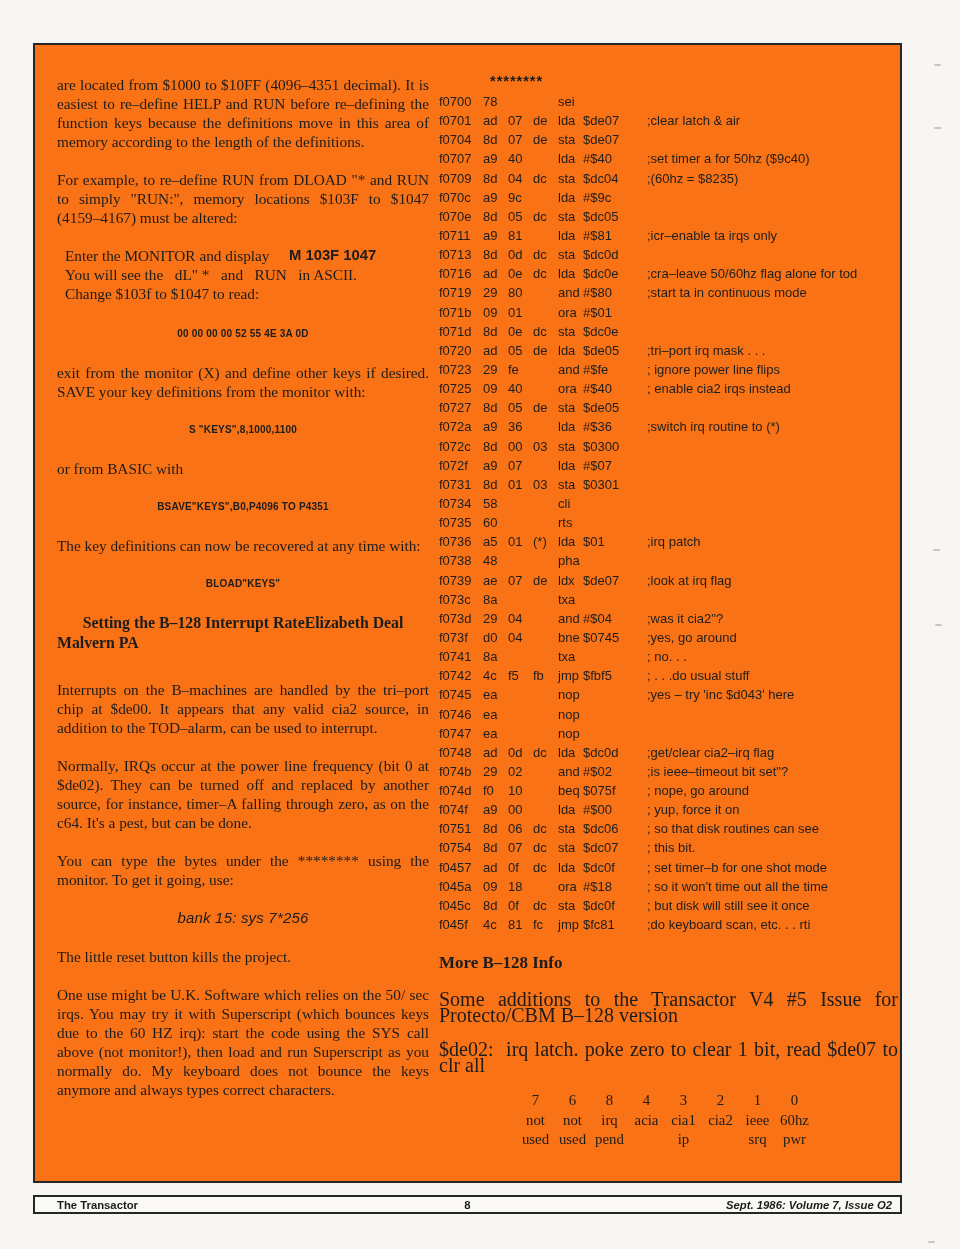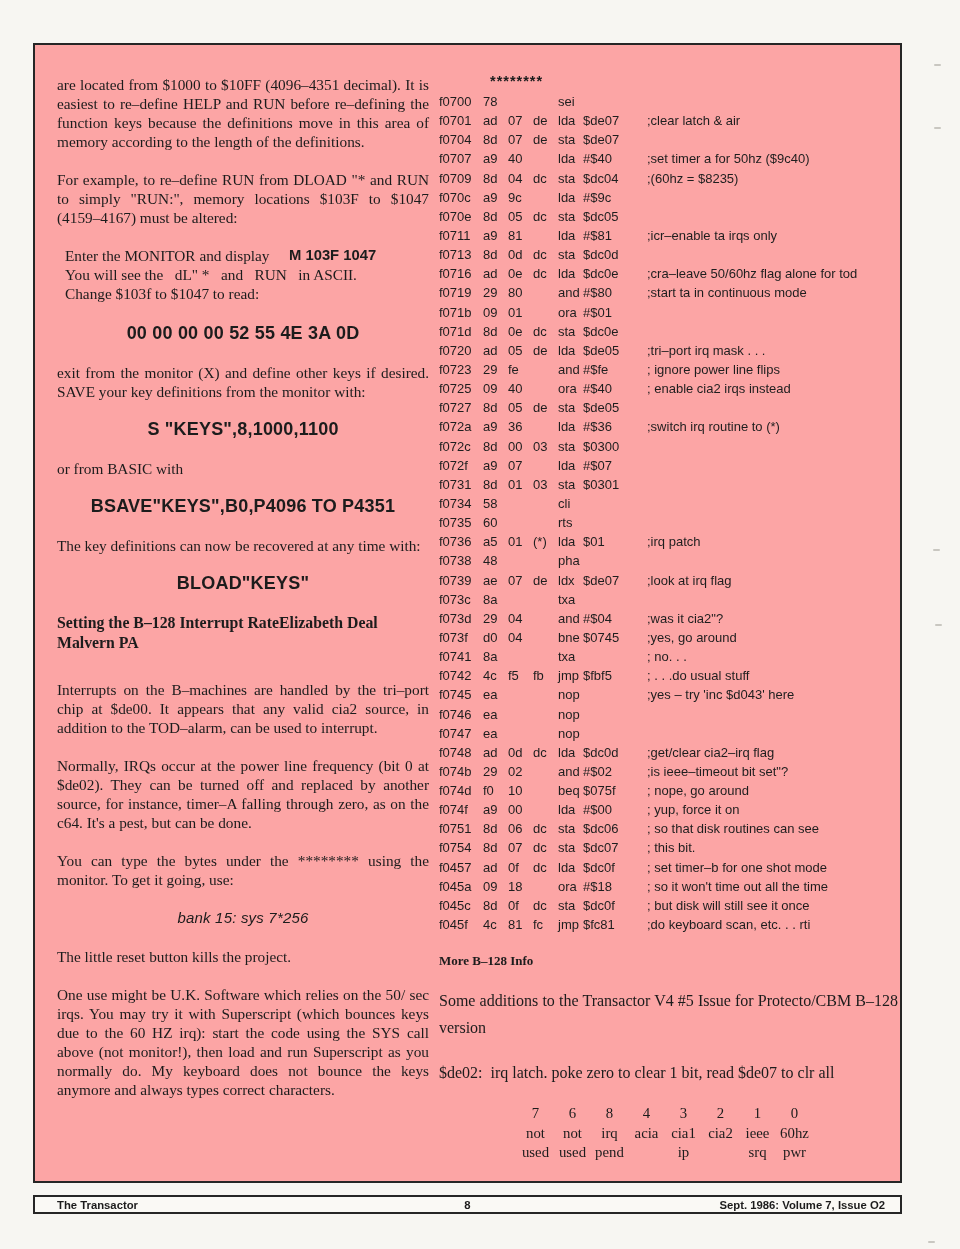--- a/index.html
+++ b/index.html
@@ -4,46 +4,46 @@
 <style>
   html,body{margin:0;padding:0;}
   body{
     width:960px;height:1249px;position:relative;
     background:#f7f6f2;color:#1c1c1c;
     font-family:"Liberation Serif", serif;
     overflow:hidden;
   }
   .page-box{
     position:absolute;left:33px;top:43px;width:865px;height:1136px;
-    border:2px solid #262626;background:#fca5a5;
+    border:2px solid #262626;background:#f97316;
   }
   .left-col{position:absolute;left:22px;top:30px;width:372px;}
   .right-col{position:absolute;left:404px;top:28px;width:459px;}
 
   .para{
     font-size:15.3px;line-height:19px;text-align:justify;
     margin:0 0 19px 0;
   }
   .prewrap{white-space:pre-wrap;}
   .code-center{
     font-family:"Liberation Sans", sans-serif;font-weight:bold;
-    font-size:18px;text-align:center;margin:0 0 20px 0;line-height:19px;
+    font-size:10px;text-align:center;margin:0 0 20px 0;line-height:19px;
     letter-spacing:.2px;
   }
   .code-center.regular{font-weight:normal;font-size:15px;font-style:italic;}
 
   .monitor-block{margin:0 0 21px 8px;font-size:15.3px;line-height:19px;}
   .monitor-line{position:relative;}
   .monitor-bold{
     position:absolute;left:224px;top:0;
     font-family:"Liberation Sans", sans-serif;font-weight:bold;font-size:14.8px;
   }
 
   .section-heading{
-    display:flex;justify-content:flex-start;
+    display:flex;justify-content:center;
     font-weight:bold;font-size:15.8px;line-height:20px;margin-top:2px;
   }
   .section-heading-sub{
     font-weight:bold;font-size:15.8px;line-height:20px;
     margin-bottom:27px;
   }
 
   .stars{
     font-family:"Liberation Sans", sans-serif;font-weight:bold;
     font-size:14.5px;margin:0 0 5px 51px;letter-spacing:1px;
@@ -52,36 +52,36 @@
     display:flex;height:19.15px;
     font-family:"Liberation Sans", sans-serif;font-size:13px;
     white-space:pre;color:#1e1e1e;
   }
   .c-addr{width:44px;flex:none;}
   .c-byte{width:25px;flex:none;}
   .c-mn{width:25px;flex:none;}
   .c-op{width:64px;flex:none;}
   .c-comment{flex:1;}
 
-  .h2{font-weight:bold;font-size:13px;margin:17px 0 18px 0;}
-  .rpara{font-size:16px;line-height:27px;text-align:justify;margin:0 0 18px 0;}
+  .h2{font-weight:bold;font-size:17px;margin:17px 0 18px 0;}
+  .rpara{font-size:20px;line-height:16px;text-align:justify;margin:0 0 18px 0;}
 
   .bit-table{display:flex;margin-left:78px;margin-top:4px;}
   .bit-col{width:37px;text-align:center;font-size:14.8px;line-height:19.5px;}
   .bit-col span{display:block;min-height:19.5px;}
 
   .footer-bar{
     position:absolute;left:33px;top:1195px;width:865px;height:15px;
     border:2px solid #262626;background:#faf9f5;
     display:flex;align-items:center;
     font-family:"Liberation Sans", sans-serif;font-weight:bold;font-size:11.3px;
   }
   .footer-left{margin-left:22px;}
   .footer-center{position:absolute;left:0;right:0;text-align:center;}
-  .footer-right{margin-left:auto;margin-right:15px;position:relative;}
+  .footer-right{margin-left:auto;margin-right:8px;position:relative;font-style:italic;}
 
   .print-mark{position:absolute;width:7px;height:2px;background:#c9c7c1;border-radius:1px;}
 </style>
 </head>
 <body>
 
 <div class="page-box">
 
   <div class="left-col">
     <p class="para">are located from $1000 to $10FF (4096–4351 decimal). It is easiest to re–define HELP and RUN before re–defining the function keys because the definitions move in this area of memory according to the length of the definitions.</p>

